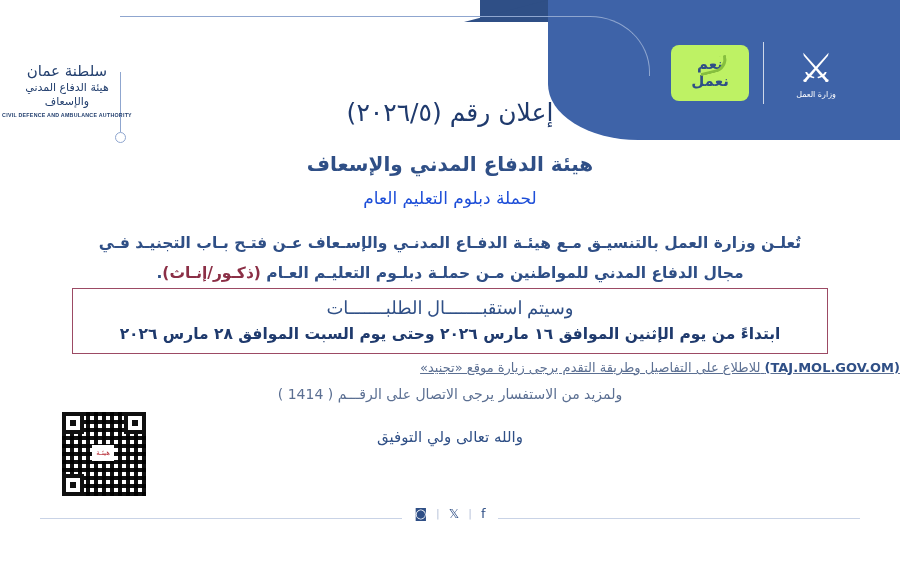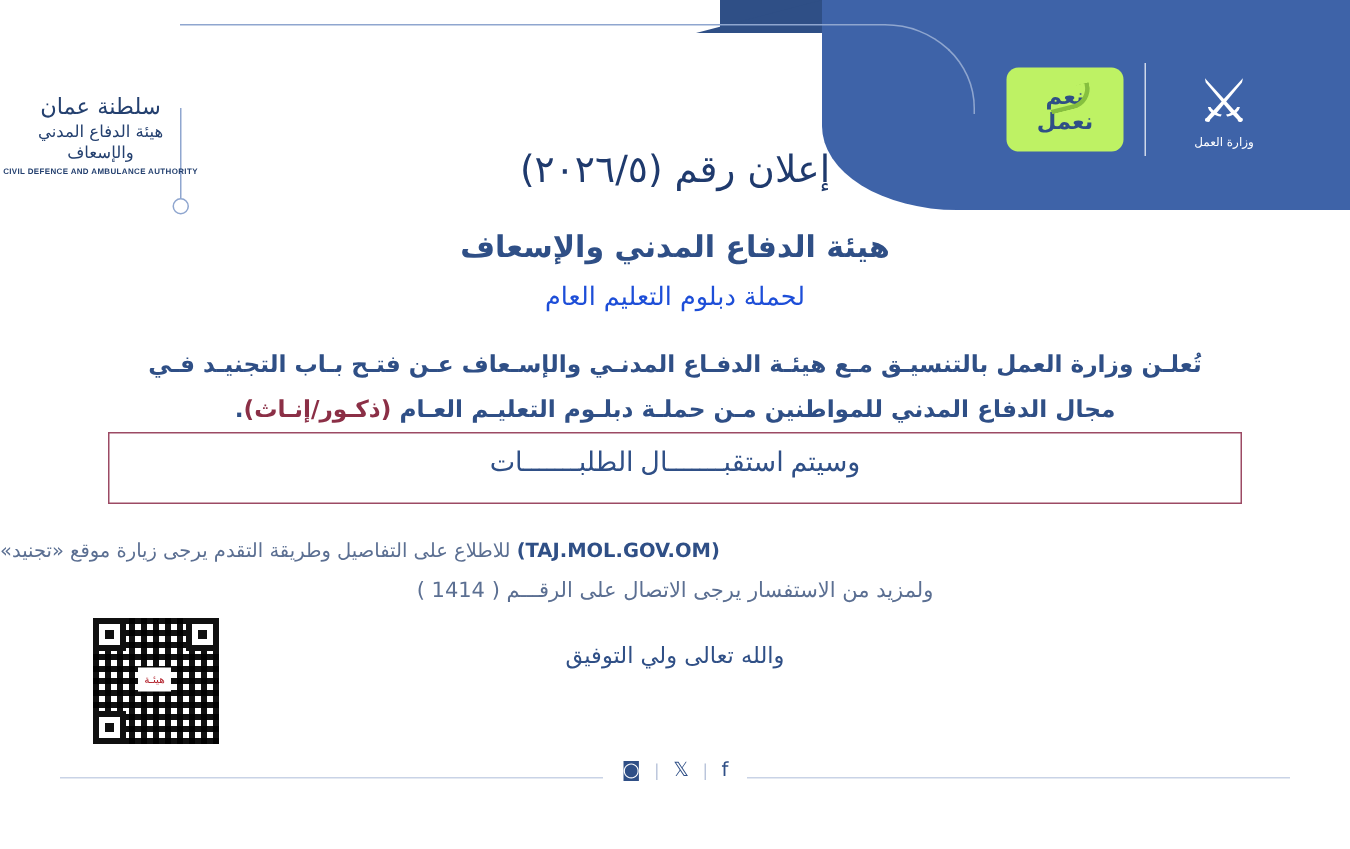--- a/index.html
+++ b/index.html
@@ -232,24 +232,25 @@
     font-size: 15.5px;
     font-weight: bold;
     color: #1f3a6d;
     letter-spacing: .3px;
   }
 
   .note1 {
     position: absolute;
     top: 360px;
     left: 0; right: 0;
-    text-align: left;
+    text-align: right;
     font-family: "DejaVu Sans", sans-serif;
     font-size: 13px;
     color: #5b6f92;
+    text-decoration: underline;
   }
   .note1 .site { color: #2f4f86; font-weight: bold; }
   .note2 {
     position: absolute;
     top: 386px;
     left: 0; right: 0;
     text-align: center;
     font-family: "DejaVu Sans", sans-serif;
     font-size: 14px;
     color: #5b6f92;
@@ -388,20 +389,21 @@
 
   <div class="para">
     <div>تُعلـن وزارة العمل بالتنسيـق مـع هيئـة الدفـاع المدنـي والإسـعاف عـن فتـح بـاب التجنيـد فـي</div>
     <div>
       <span>مجال الدفاع المدني للمواطنين مـن حملـة دبلـوم التعليـم العـام </span><span class="hl">(ذكـور/إنـاث)</span><span>.</span>
     </div>
   </div>
 
   <div class="datebox">
     <div class="line1">وسيتم استقبـــــــال الطلبـــــــات</div>
+    <div class="line2">ابتداءً من يوم الإثنين الموافق ١٦ مارس ٢٠٢٦ وحتى يوم السبت الموافق ٢٨ مارس ٢٠٢٦</div>
   </div>
 
   <div class="note1">
     <span class="site">(TAJ.MOL.GOV.OM)</span>
     <span>للاطلاع على التفاصيل وطريقة التقدم يرجى زيارة موقع «تجنيد»</span>
   </div>
   <div class="note2">ولمزيد من الاستفسار يرجى الاتصال على الرقـــم ( 1414 )</div>
   <div class="blessing">والله تعالى ولي التوفيق</div>
 
   <div class="qr">

